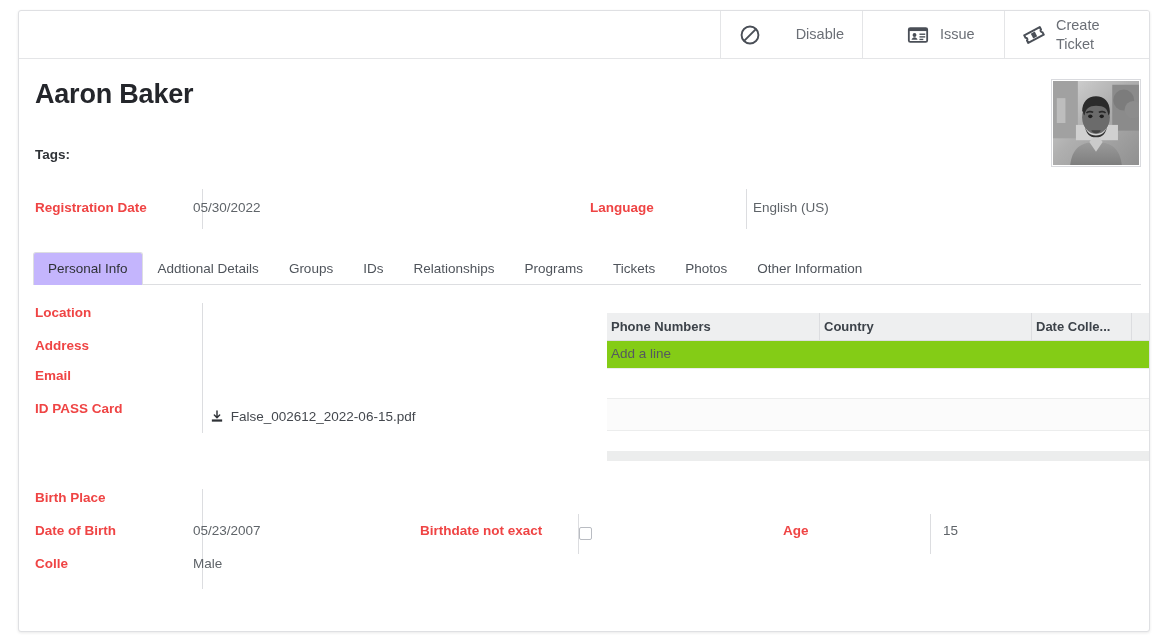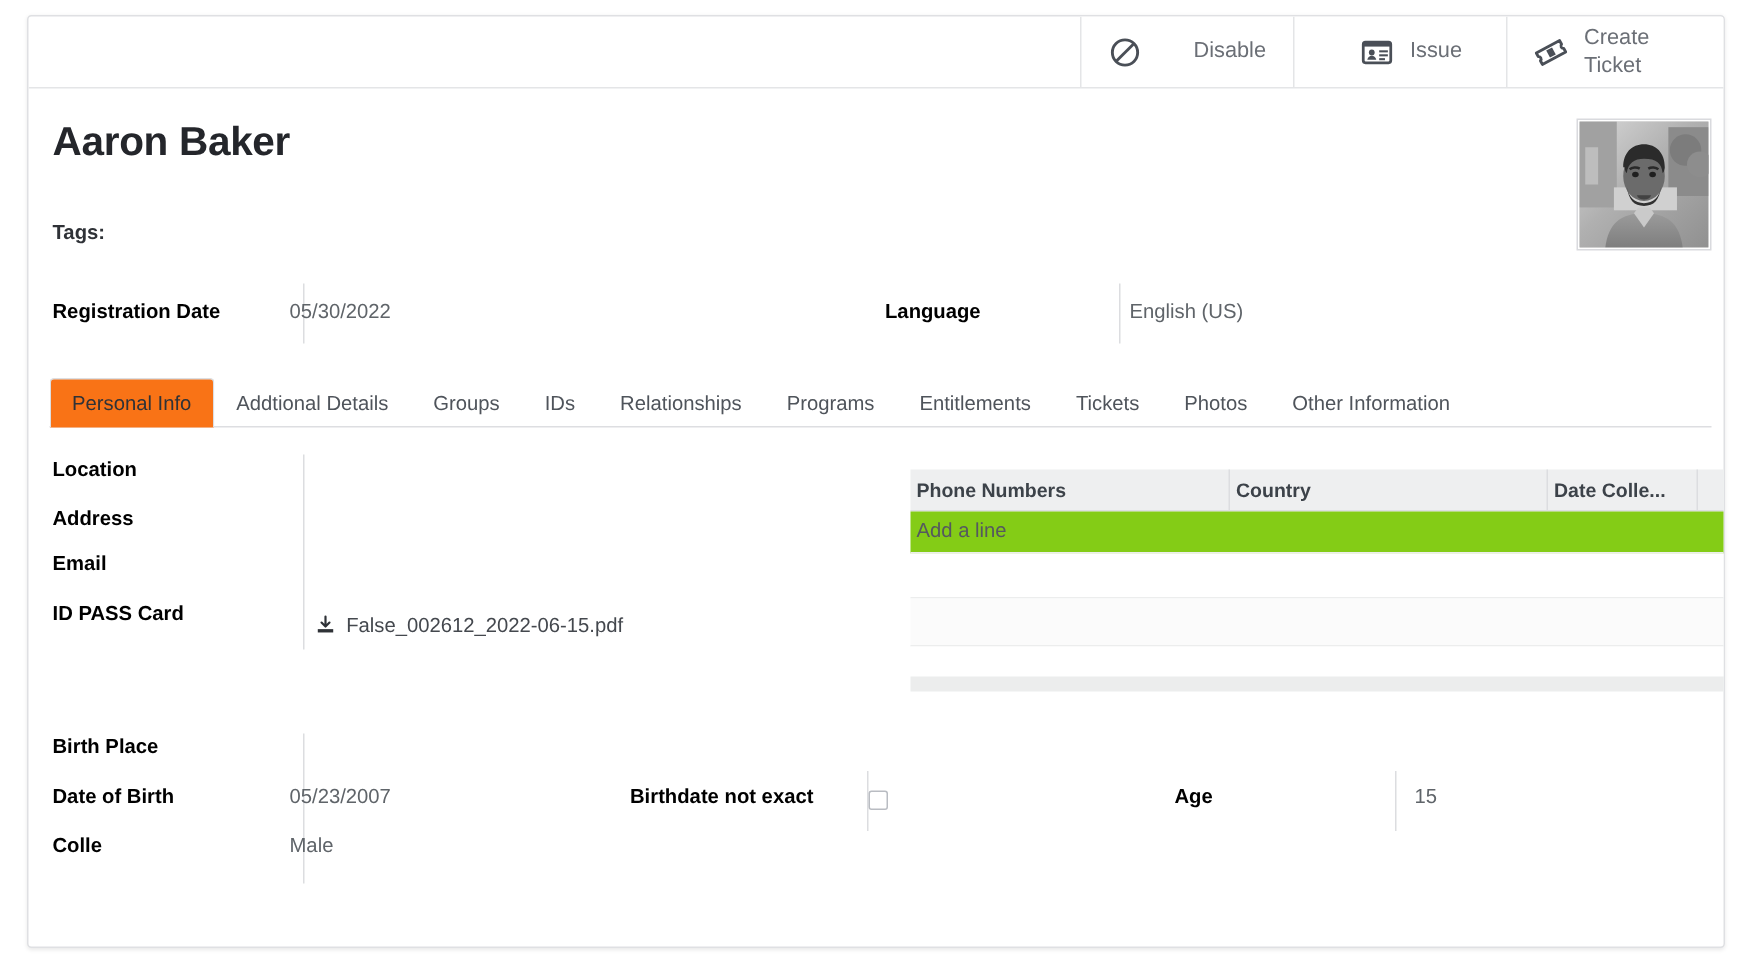--- a/index.html
+++ b/index.html
@@ -87,21 +87,21 @@
     display: block;
     filter: grayscale(100%);
     background: #b9bcbe;
   }
   
   .toprow { position: absolute; left: 0; top: 178px; width: 1130px; height: 40px; }
   .fld-label {
     position: absolute;
     font-size: 13.5px;
     font-weight: bold;
-    color: #000000;
+    color: #ef4444;
   }
   .fld-value {
     position: absolute;
     font-size: 13.5px;
     color: #5f6469;
   }
   .vdiv {
     position: absolute;
     width: 1px;
     background: #dcdde0;
@@ -120,21 +120,21 @@
     color: #4f545b;
     padding: 8px 14px 9px 14px;
     cursor: pointer;
     white-space: nowrap;
     border: 1px solid transparent;
     border-bottom: none;
     position: relative;
     top: 1px;
   }
   .tab.active {
-    background: #f97316;
+    background: #c4b5fd;
     border-color: #dddee1;
     border-radius: 3px 3px 0 0;
     color: #2f3237;
   }
   
   .detail-divider {
     position: absolute;
     left: 183px;
     width: 1px;
     background: #dcdde0;
@@ -292,21 +292,20 @@
       <div class="fld-value" style="left:734px; top:11px;">English (US)</div>
     </div>
 
     <div class="tabs">
       <div class="tab active">Personal Info</div>
       <div class="tab">Addtional Details</div>
       <div class="tab">Groups</div>
       <div class="tab">IDs</div>
       <div class="tab">Relationships</div>
       <div class="tab">Programs</div>
-      <div class="tab">Entitlements</div>
       <div class="tab">Tickets</div>
       <div class="tab">Photos</div>
       <div class="tab">Other Information</div>
     </div>
 
     <div class="detail-divider" style="top:292px; height:130px;"></div>
 
     <div class="fld-label" style="left:16px; top:294px;">Location</div>
     <div class="fld-value" style="left:192px; top:294px;"></div>
 

